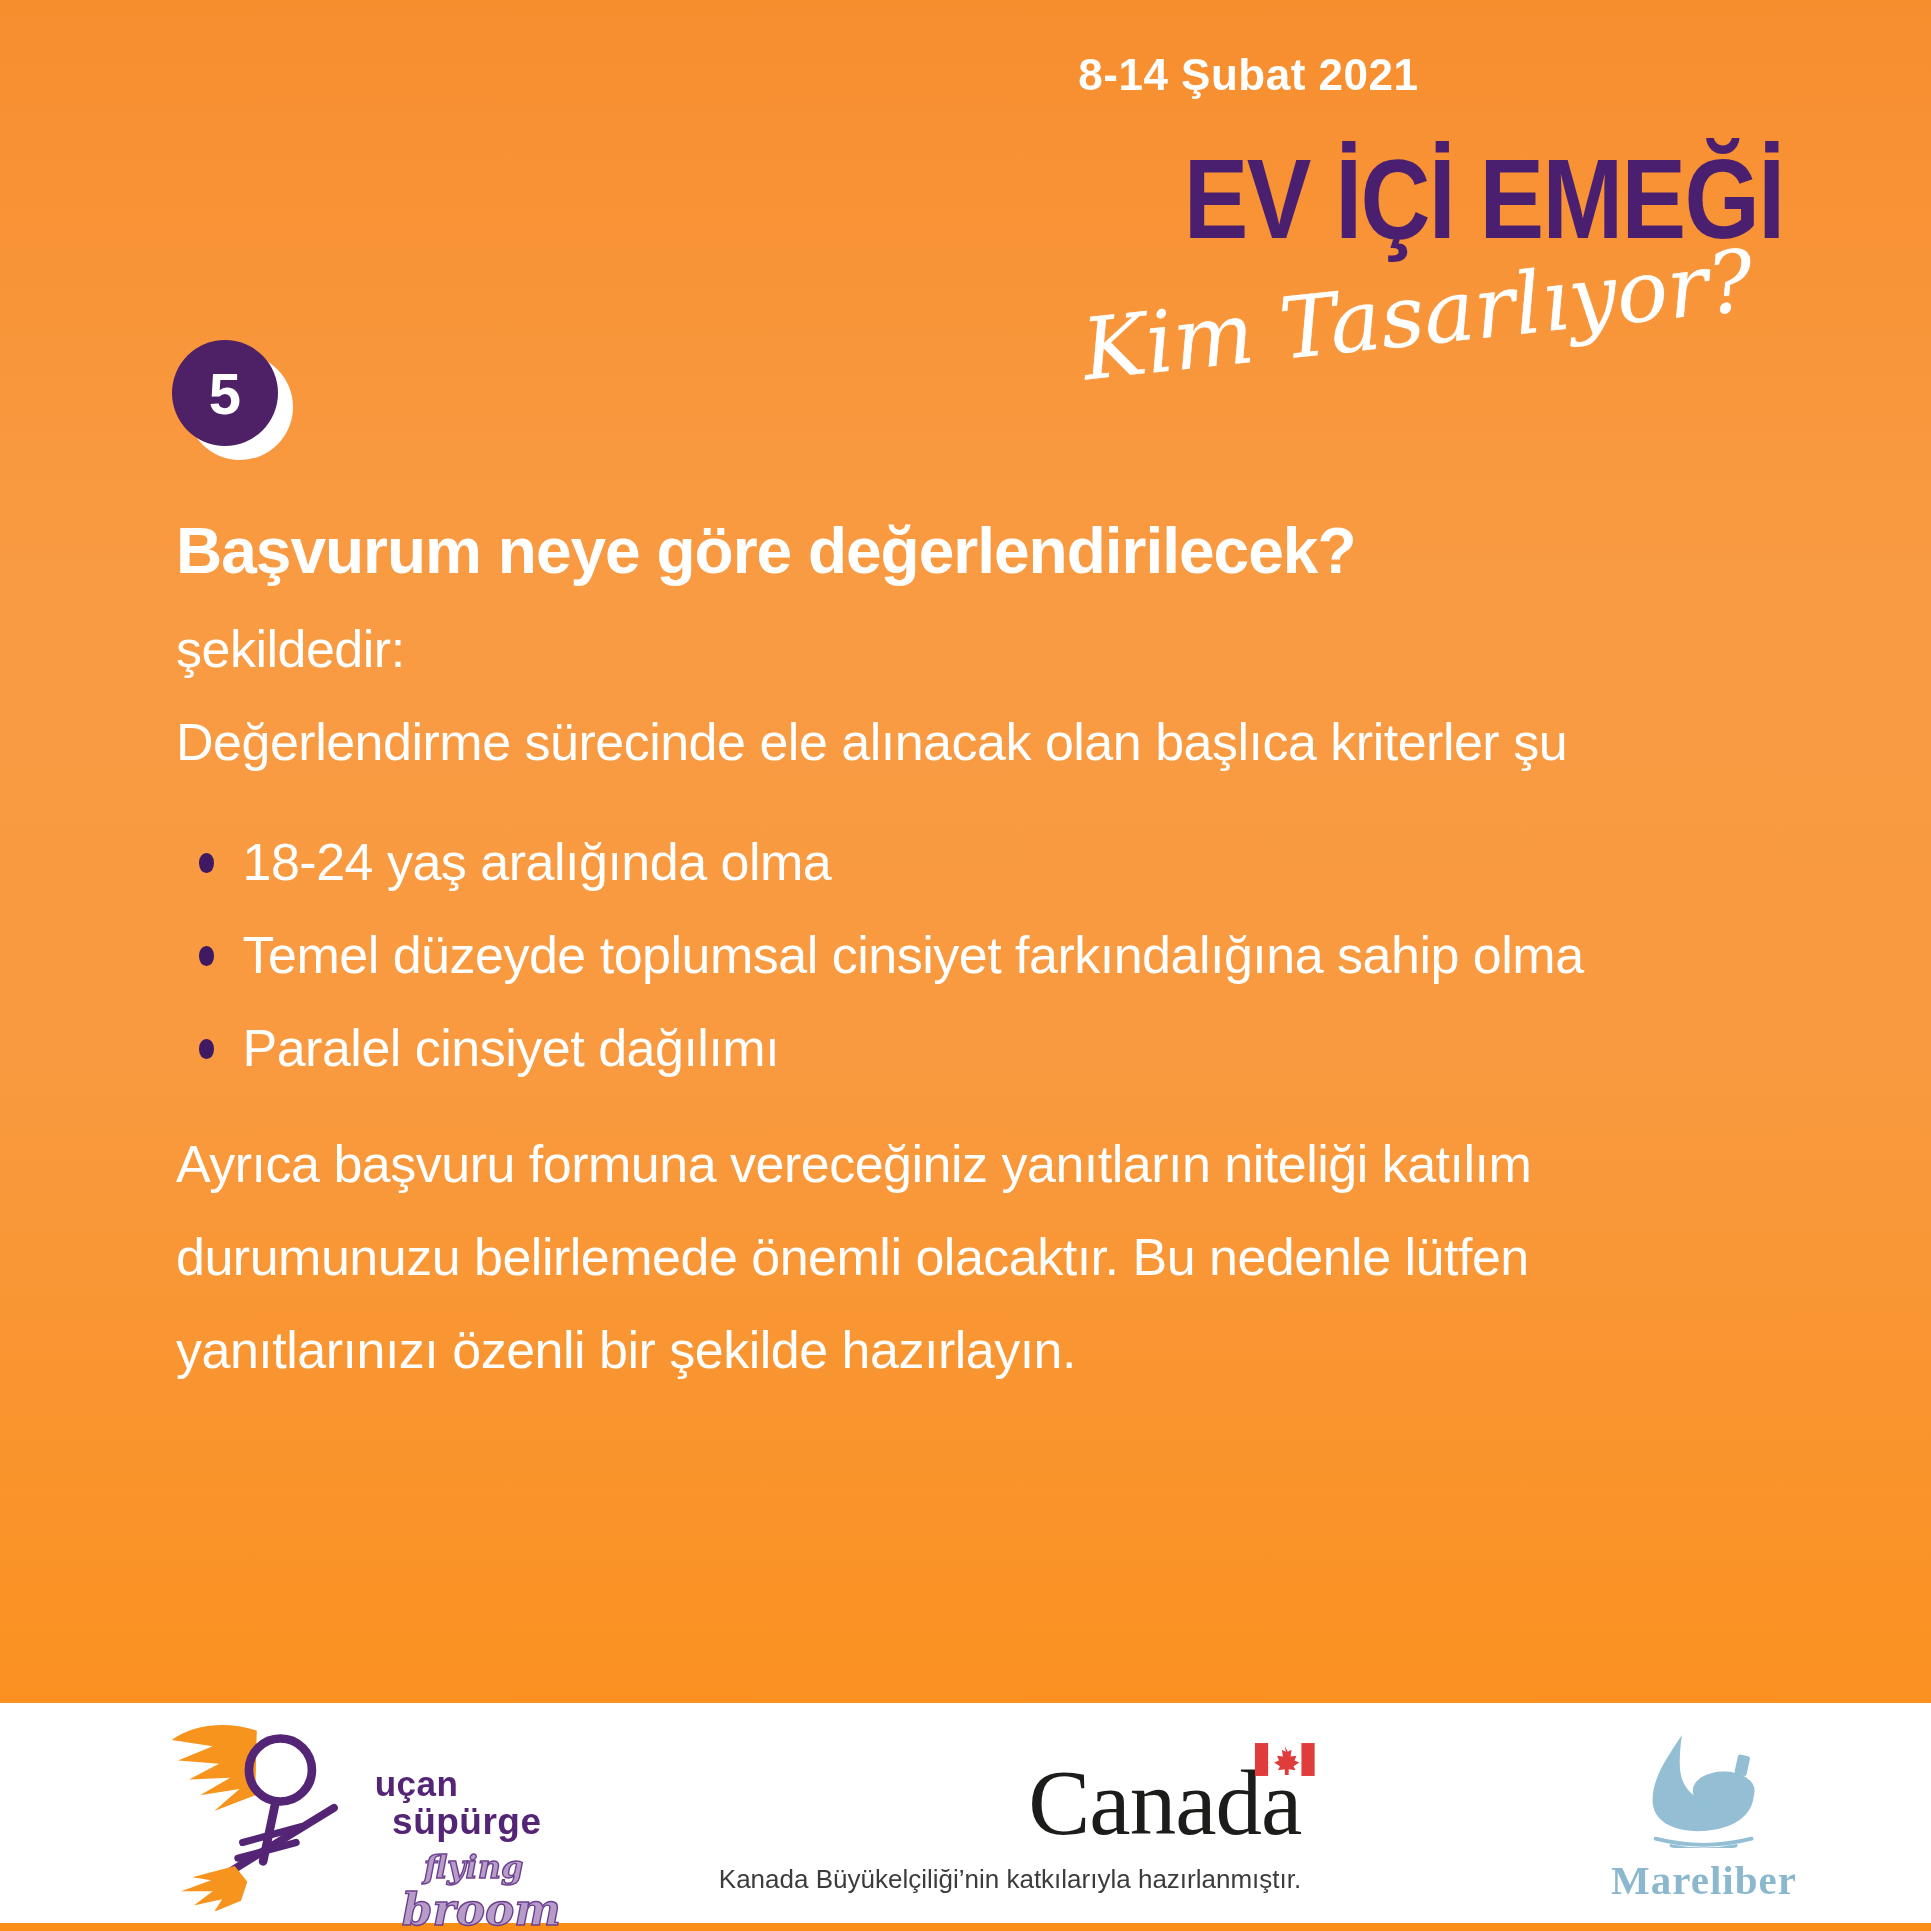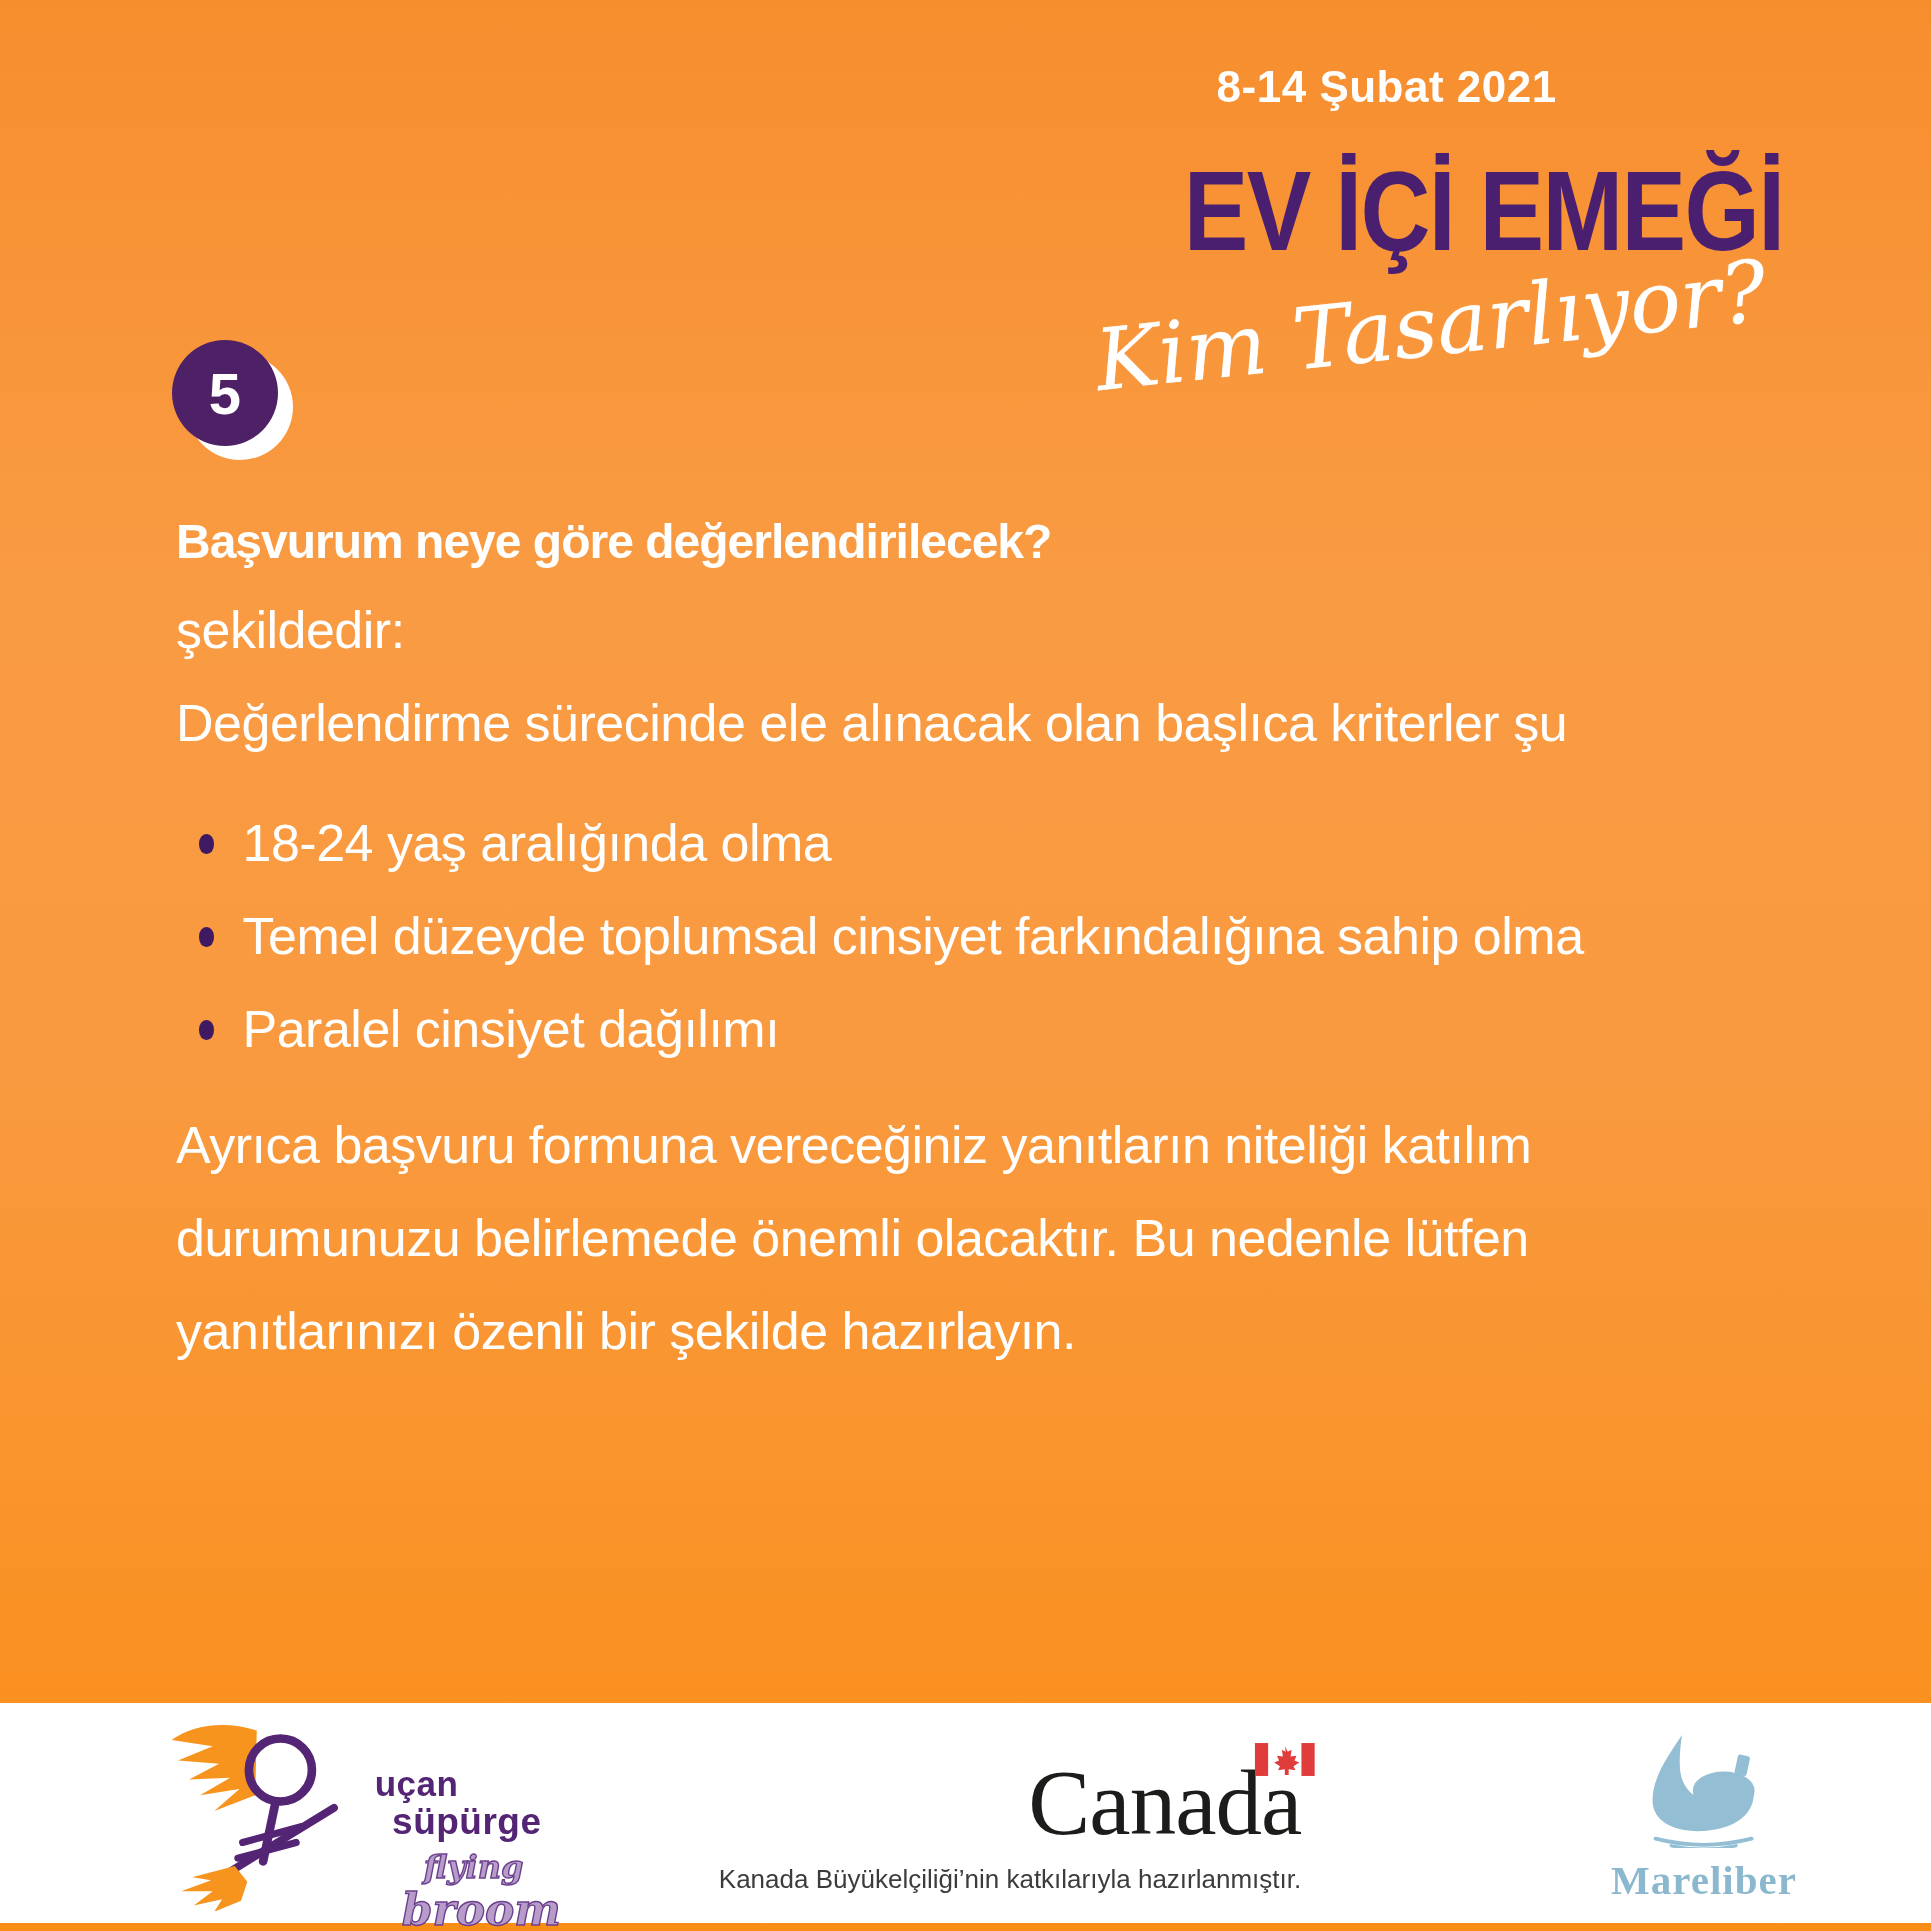--- a/index.html
+++ b/index.html
@@ -4,21 +4,21 @@
 <style>
   * { margin:0; padding:0; box-sizing:border-box; }
   html,body { width:1931px; height:1931px; }
   body { font-family:"Liberation Sans", sans-serif; }
   .canvas {
     position:relative; width:1931px; height:1931px; overflow:hidden;
     background: linear-gradient(180deg, #f78e2e 0%, #f99b43 30%, #f99a40 55%, #fa8d15 100%);
   }
 
   
-  .header { position:absolute; top:62px; right:147px; text-align:center; z-index:2; }
+  .header { position:absolute; top:50px; right:147px; text-align:left; z-index:2; }
   .date { font-size:44px; font-weight:700; color:#ffffff; margin-right:89px; letter-spacing:0.5px; }
   .title {
     margin-top:39px; font-size:114px; line-height:1.06; font-weight:800;
     color:#4a1f70; letter-spacing:-1.9px;
     transform:scaleX(0.85); transform-origin:100% 50%;
     white-space:nowrap;
   }
   .subtitle {
     font-family:"DejaVu Serif", serif; font-style:italic;
     font-size:85px; color:#ffffff; white-space:nowrap;
@@ -35,21 +35,21 @@
   }
   .badge .circle {
     position:absolute; left:0; top:0; width:106px; height:106px;
     background:#4e2066; border-radius:50%;
     display:flex; align-items:center; justify-content:center;
   }
   .badge .num { color:#ffffff; font-size:58px; font-weight:700; }
 
   
   .content { position:absolute; left:176px; top:514px; width:1641px; color:#ffffff; }
-  .heading { font-size:48px; font-weight:700; letter-spacing:-1px; white-space:nowrap; }
+  .heading { font-size:64px; font-weight:700; letter-spacing:-1px; white-space:nowrap; }
   .intro { margin-top:15.4px; }
   .bodyline { font-size:52px; font-weight:400; line-height:93px; letter-spacing:-0.5px; white-space:nowrap; }
   .bullets { margin-top:27px; list-style:none; }
   .bullets li { display:flex; align-items:flex-start; line-height:93px; white-space:nowrap; }
   .dot {
     flex:0 0 auto; width:14.5px; height:19.3px; border-radius:50%;
     background:#3f1a63; margin:37px 29px 0 23px;
   }
   .btext { font-size:52px; letter-spacing:-0.5px; }
   .outro { margin-top:23px; }

